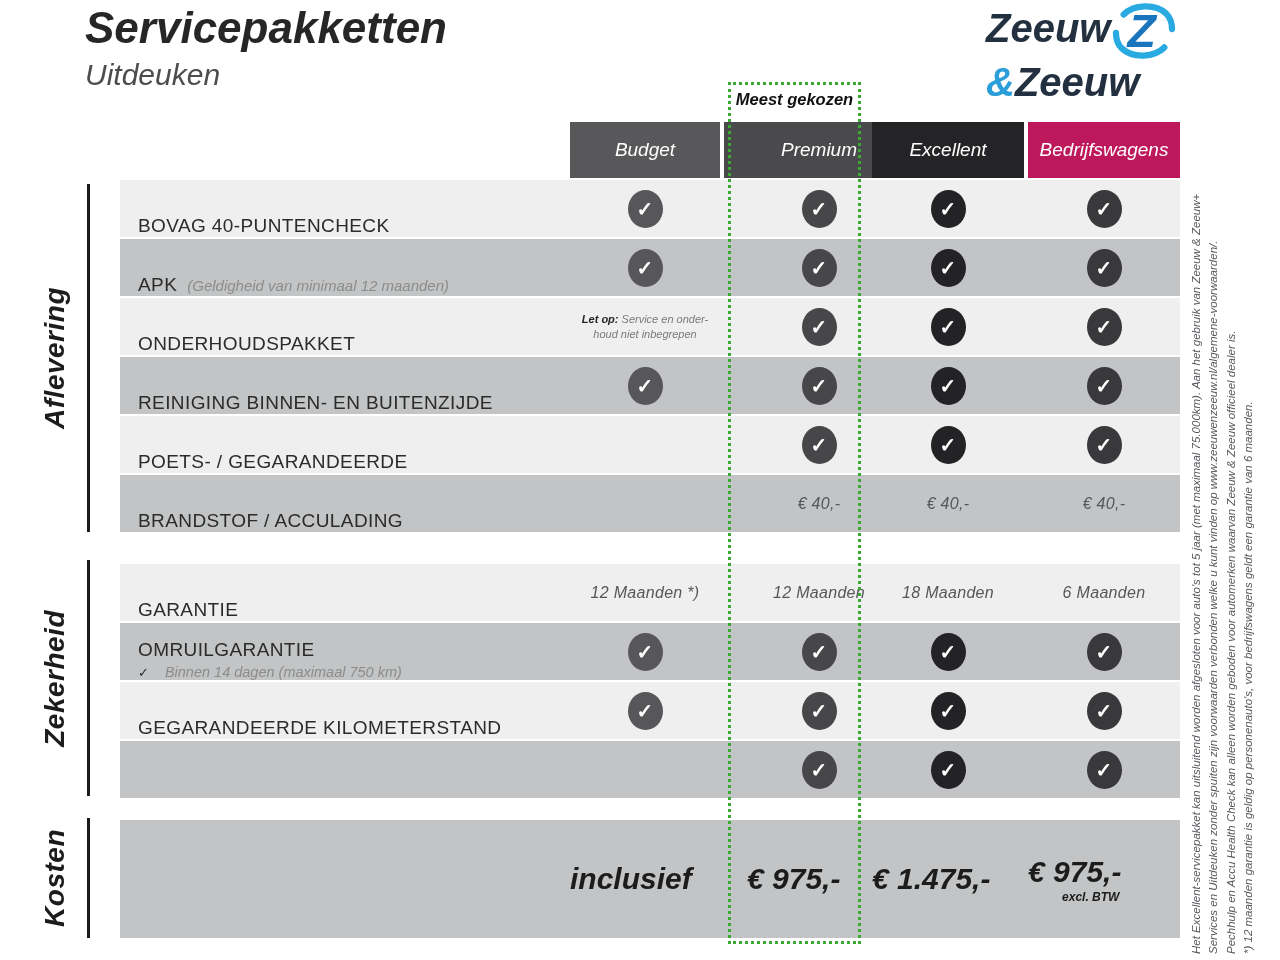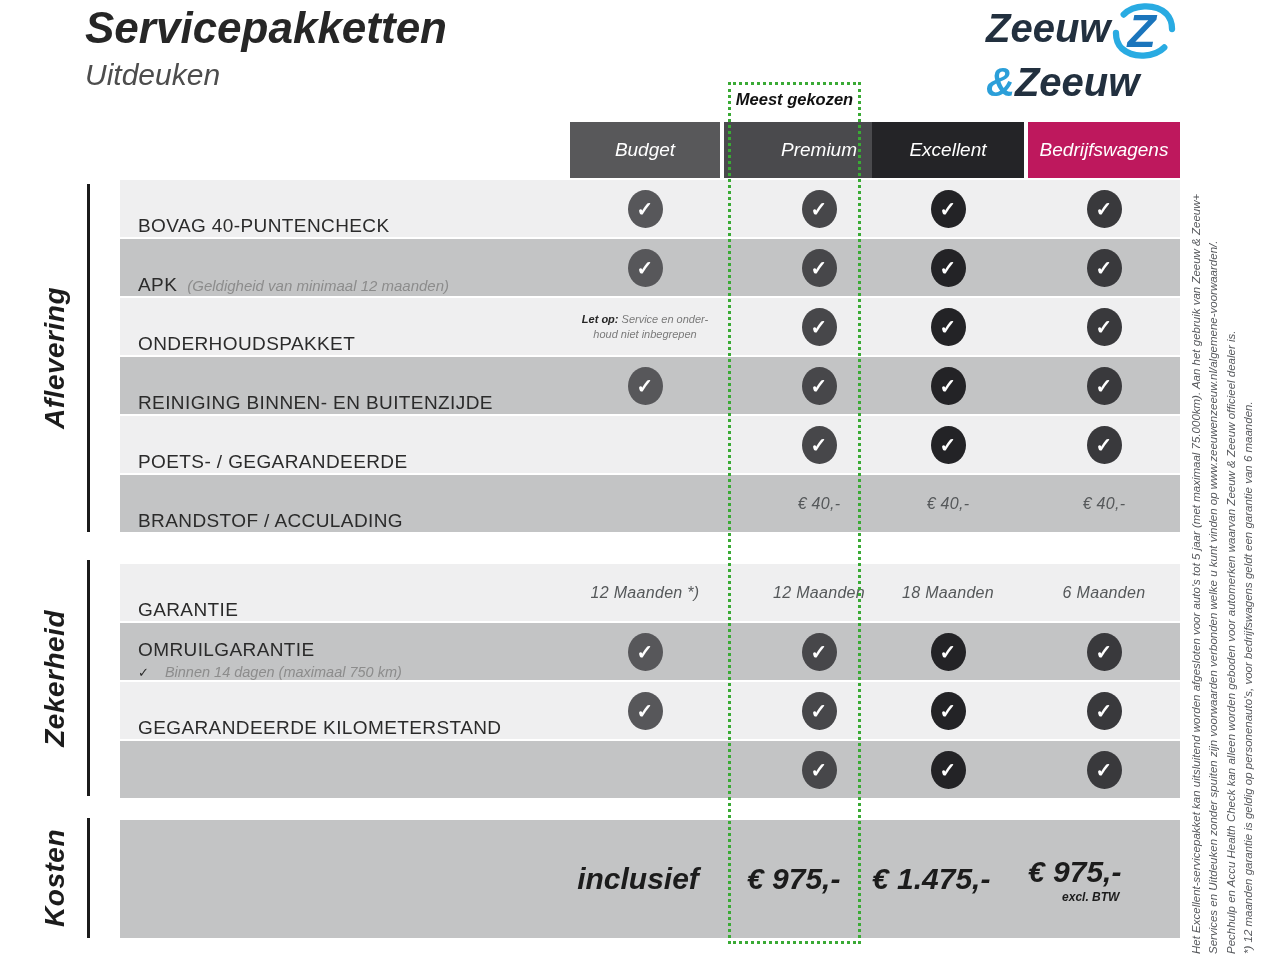--- a/index.html
+++ b/index.html
@@ -42,21 +42,21 @@
   .cell{position:absolute;top:0;height:100%;display:flex;align-items:center;justify-content:center;}
   .check{width:35px;height:38px;border-radius:50%;display:flex;align-items:center;justify-content:center;
          color:#fff;font-size:20px;font-weight:bold;}
   .cell-text{font-style:italic;color:#55585a;font-size:16px;letter-spacing:.3px;white-space:nowrap;}
   .cell-note{font-size:11px;font-style:italic;color:#7a7a7a;text-align:center;line-height:1.3;width:150px;}
   .cell-note b{color:#262626;}
 
   
   #kosten-band{position:absolute;left:120px;top:820px;width:1060px;height:118px;background:#c3c4c5;}
   .kcell{position:absolute;top:0;height:100%;display:flex;align-items:center;justify-content:flex-start;}
-  .kcell.kright{justify-content:center;padding-right:14px;box-sizing:border-box;}
+  .kcell.kright{justify-content:flex-start;padding-right:14px;box-sizing:border-box;}
   .kval{font-size:30px;font-weight:bold;font-style:italic;color:#1c1c1c;white-space:nowrap;}
   .kstack{display:flex;flex-direction:column;align-items:flex-end;}
   .knote{font-size:12px;font-weight:bold;font-style:italic;color:#1c1c1c;margin-top:1px;margin-right:2px;white-space:nowrap;}
 
   
   #highlight-box{position:absolute;left:728px;top:82px;width:133px;height:862px;
                  border:3px dotted #3aaa35;box-sizing:border-box;pointer-events:none;z-index:5;}
   #meest-gekozen{position:absolute;left:728px;top:90px;width:133px;text-align:center;
                  font-weight:bold;font-style:italic;font-size:16.5px;color:#111;z-index:6;}
 

